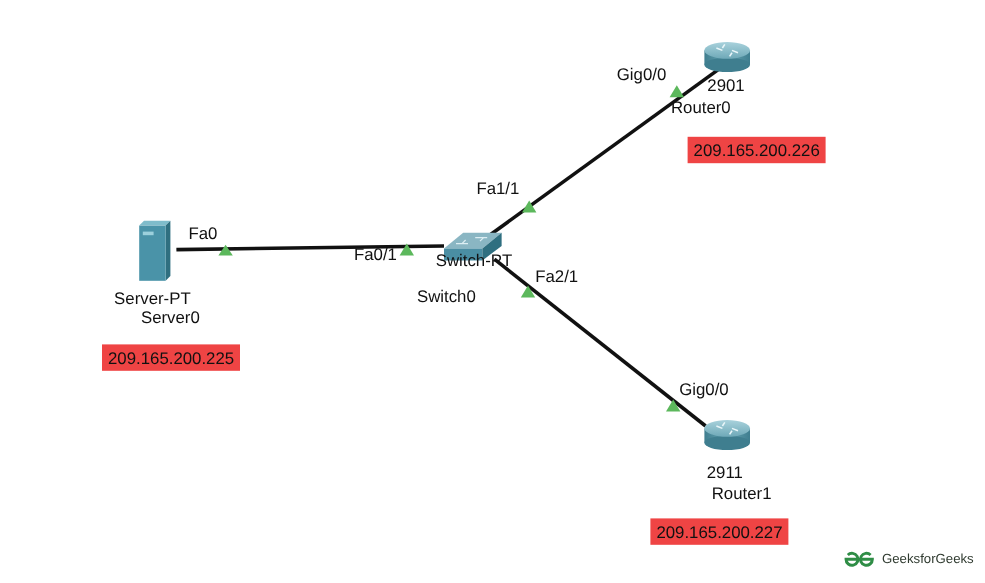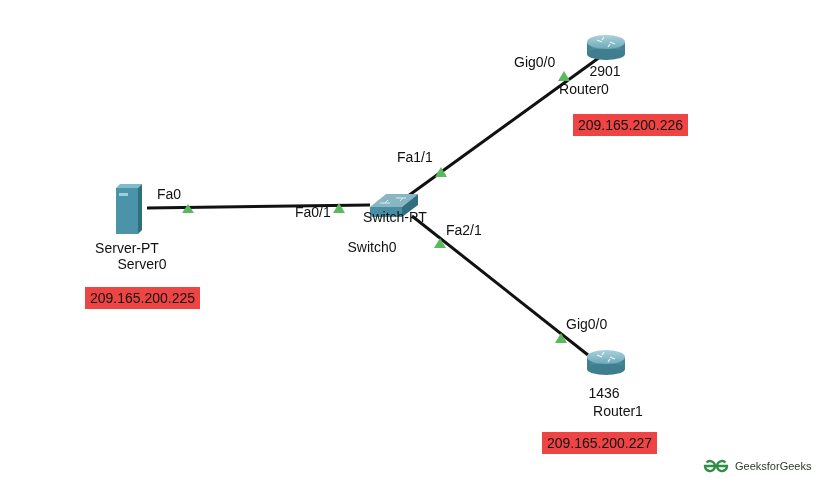--- a/index.html
+++ b/index.html
@@ -73,21 +73,21 @@
 <div class="lbl" style="left:446px;top:222px;">Fa2/1</div>
 <div class="lbl" style="left:514px;top:54px;">Gig0/0</div>
 <div class="lbl" style="left:566px;top:316px;">Gig0/0</div>
 
 <div class="lbl center" style="left:127px;top:240px;">Server-PT</div>
 <div class="lbl center" style="left:142px;top:256px;">Server0</div>
 <div class="lbl center" style="left:395px;top:209px;">Switch-PT</div>
 <div class="lbl center" style="left:372px;top:239px;">Switch0</div>
 <div class="lbl center" style="left:605px;top:63px;">2901</div>
 <div class="lbl center" style="left:584px;top:81px;">Router0</div>
-<div class="lbl center" style="left:604px;top:385px;">1436</div>
+<div class="lbl center" style="left:604px;top:385px;">2911</div>
 <div class="lbl center" style="left:618px;top:403px;">Router1</div>
 
 <div class="note" style="left:85px;top:287px;">209.165.200.225</div>
 <div class="note" style="left:573px;top:114px;">209.165.200.226</div>
 <div class="note" style="left:542px;top:432px;">209.165.200.227</div>
 
 <div class="brand">
   <svg width="26" height="14" viewBox="0 0 26 14">
     <path d="M12,7 H2 a5,5 0 1 0 1.5,-3.5 M14,7 H24 a5,5 0 1 1 -1.5,-3.5" stroke="#2f8d46" stroke-width="2.4" fill="none"></path>
   </svg>

